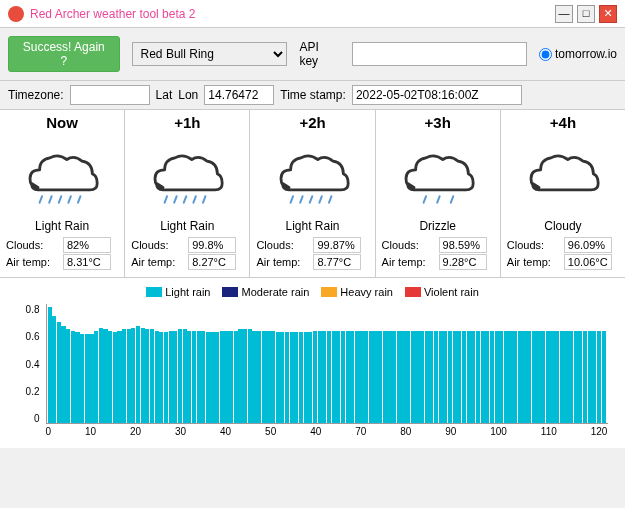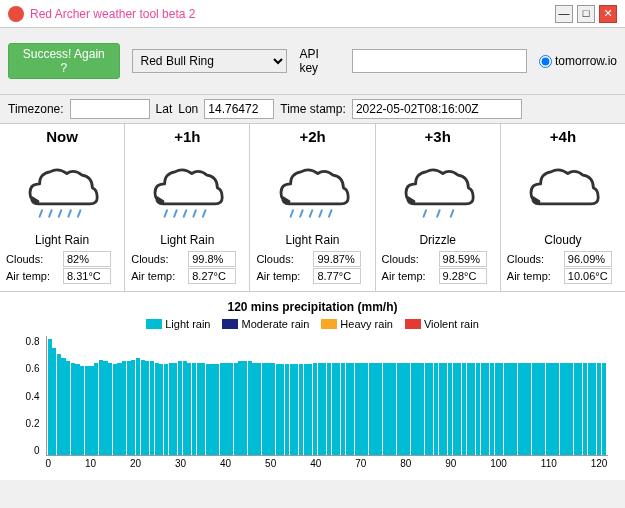--- a/index.html
+++ b/index.html
@@ -39,21 +39,21 @@
       background: #f0f0f0;
       font-size: 11px;
       cursor: pointer;
       display: flex; align-items: center; justify-content: center;
       line-height: 1;
     }
     .title-btn.close { background: #e74c3c; color: white; border-color: #c0392b; }
 
     .toolbar {
       background: #f0f0f0;
-      padding: 15px 8px;
+      padding: 8px 8px;
       display: flex;
       align-items: center;
       gap: 12px;
       border-bottom: 1px solid #ccc;
     }
     .btn-success {
       background: #5cb85c;
       color: white;
       border: 1px solid #4cae4c;
       padding: 3px 10px;
@@ -390,21 +390,20 @@
       </div>
       <div class="detail-row">
         <span class="detail-key">Air temp:</span>
         <span class="detail-val-box">10.06°C</span>
       </div>
     </div>
   </div>
   </div>
 
 <div class="chart-section">
-  <div class="chart-title">120 mins precipitation (mm/h)</div>
   <div class="chart-legend" id="chart-legend">
       <div class="legend-item">
         <span class="legend-color" style="background:#00bcd4"></span>
         <span>Light rain</span>
       </div>
       <div class="legend-item">
         <span class="legend-color" style="background:#1a237e"></span>
         <span>Moderate rain</span>
       </div>
       <div class="legend-item">

